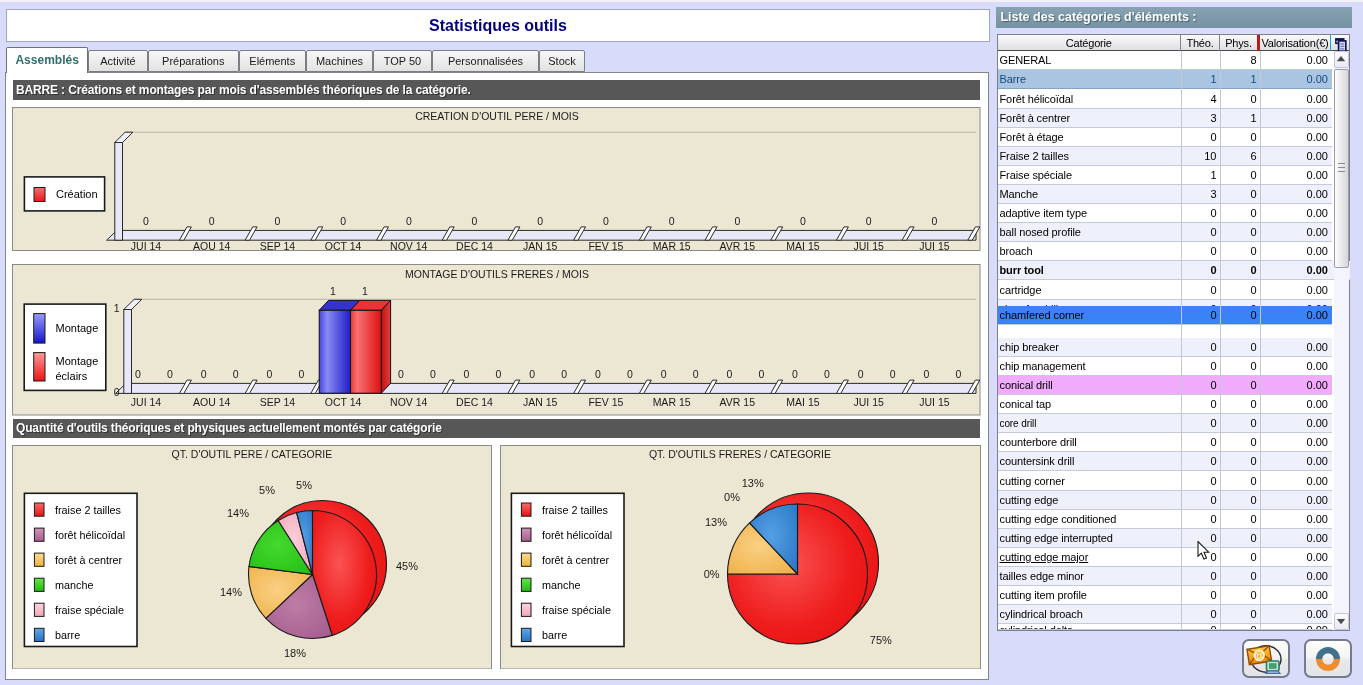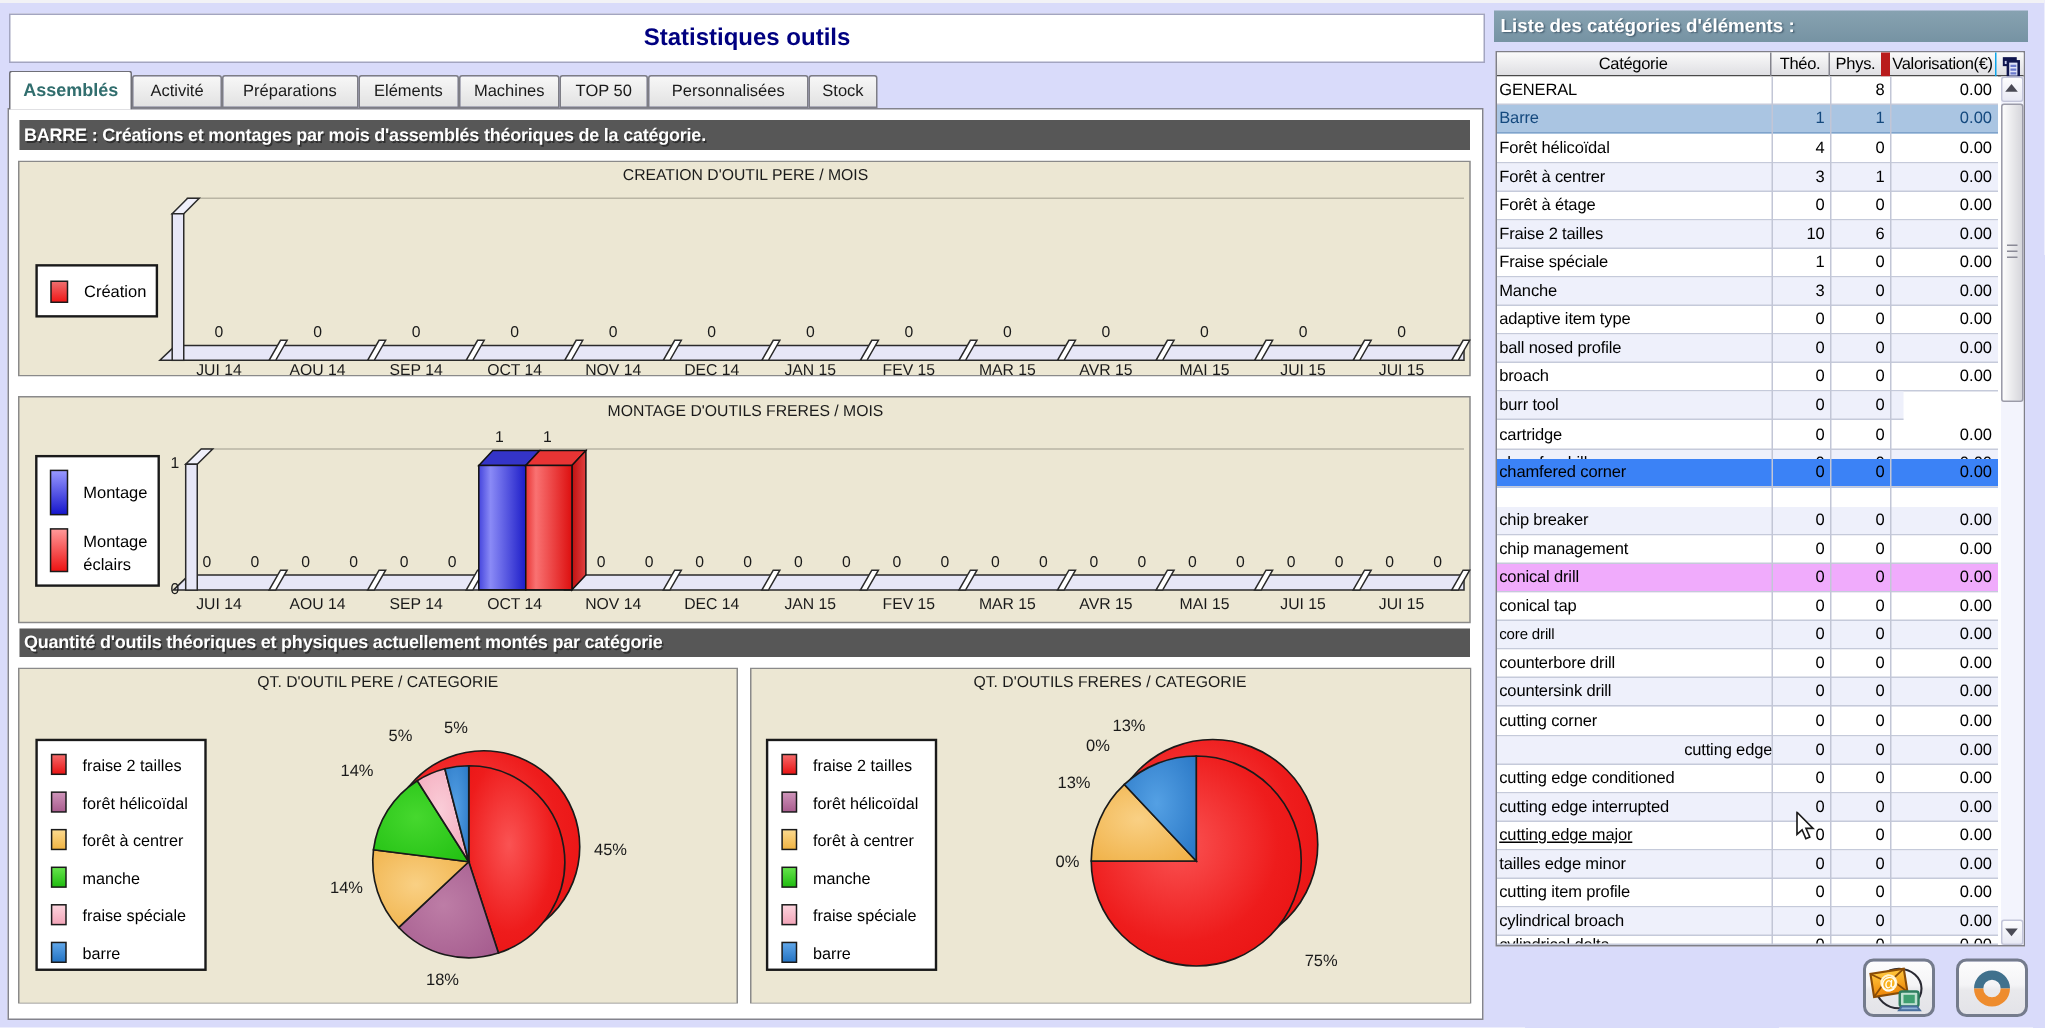--- a/index.html
+++ b/index.html
@@ -278,21 +278,21 @@
     <text x="232" y="55.7" text-anchor="middle" font-size="11" fill="#1a1a1a">0%</text>
     <text x="216" y="80.6" text-anchor="middle" font-size="11" fill="#1a1a1a">13%</text>
     <text x="211.70000000000005" y="132.9" text-anchor="middle" font-size="11" fill="#1a1a1a">0%</text>
     <text x="380.79999999999995" y="198.8" text-anchor="middle" font-size="11" fill="#1a1a1a">75%</text>
   </svg>
 <div class="abs" style="left:996.4px;top:7.4px;width:355.3px;height:20.2px;background:linear-gradient(#87a2b1,#7693a3);line-height:20px;font-size:12.5px;font-weight:bold;color:#ffffff;padding-left:4px;text-shadow:1px 1px 1px rgba(20,40,60,0.5);">Liste des catégories d'éléments&nbsp;:</div>
 <div class="abs" style="left:997px;top:34px;width:352.5px;height:597px;background:#ffffff;border:1px solid #7f7f88;"></div>
 <div class="abs" style="left:997.5px;top:34.5px;width:351.5px;height:16.7px;background:linear-gradient(#fafafa,#dfdfe3);border-bottom:1.6px solid #4a4a4a;"></div>
 <div class="abs" style="left:997.5px;top:34.5px;width:183.5px;height:16.7px;line-height:16.7px;text-align:center;font-size:11px;color:#000;border-right:1px solid #83838d;letter-spacing:-0.2px;">Catégorie</div>
 <div class="abs" style="left:1181px;top:34.5px;width:39px;height:16.7px;line-height:16.7px;text-align:center;font-size:11px;color:#000;border-right:1px solid #83838d;letter-spacing:-0.2px;">Théo.</div>
-<div class="abs" style="left:1220px;top:34.5px;width:40px;height:16.7px;line-height:16.7px;text-align:center;font-size:11px;color:#000;border-right:6px solid #b91c1c;letter-spacing:-0.2px;">Phys.</div>
+<div class="abs" style="left:1220px;top:34.5px;width:40px;height:16.7px;line-height:16.7px;text-align:center;font-size:11px;color:#000;border-right:3px solid #b91c1c;letter-spacing:-0.2px;">Phys.</div>
 <div class="abs" style="left:1260px;top:34.5px;width:71px;height:16.7px;line-height:16.7px;text-align:center;font-size:11px;color:#000;border-right:1px solid #0ea5e9;letter-spacing:-0.2px;">Valorisation(€)</div>
 <svg class="abs" style="left:1334.5px;top:37.5px;" width="12" height="14" viewBox="0 0 12 14">
     <rect x="0.8" y="0.8" width="8" height="4.6" fill="#c9cfee" stroke="#10164f" stroke-width="1.4"></rect>
     <rect x="0.8" y="0.8" width="8" height="1.8" fill="#10164f"></rect>
     <rect x="3.6" y="2.9" width="7.2" height="10.3" fill="#dfe3f8" stroke="#10164f" stroke-width="1.7"></rect>
     <line x1="5.3" y1="5.9" x2="9.2" y2="5.9" stroke="#6a79cc" stroke-width="1.4"></line>
     <line x1="5.3" y1="8.4" x2="9.2" y2="8.4" stroke="#6a79cc" stroke-width="1.4"></line>
     <line x1="5.3" y1="10.9" x2="9.2" y2="10.9" stroke="#6a79cc" stroke-width="1.4"></line>
   </svg>
 <div class="abs" style="left:997.5px;top:51.3px;width:334.5px;height:19.1px;background:#ffffff;border-bottom:1px solid #c5cada;overflow:hidden;">
@@ -354,21 +354,21 @@
     <div class="abs" style="left:100px;top:0;width:119px;height:19px;line-height:19.5px;font-size:11px;color:#000;text-align:right;">0</div>
     <div class="abs" style="left:160px;top:0;width:99px;height:19px;line-height:19.5px;font-size:11px;color:#000;text-align:right;">0</div>
     <div class="abs" style="left:220px;top:0;width:110.5px;height:19px;line-height:19.5px;font-size:11px;color:#000;text-align:right;">0.00</div>
   </div>
 <div class="abs" style="left:997.5px;top:242.3px;width:334.5px;height:19.1px;background:#ffffff;border-bottom:1px solid #c5cada;overflow:hidden;">
     <div class="abs" style="left:2px;top:0;width:182px;height:19px;line-height:19.5px;font-size:11px;color:#000;letter-spacing:-0.1px;">broach</div>
     <div class="abs" style="left:100px;top:0;width:119px;height:19px;line-height:19.5px;font-size:11px;color:#000;text-align:right;">0</div>
     <div class="abs" style="left:160px;top:0;width:99px;height:19px;line-height:19.5px;font-size:11px;color:#000;text-align:right;">0</div>
     <div class="abs" style="left:220px;top:0;width:110.5px;height:19px;line-height:19.5px;font-size:11px;color:#000;text-align:right;">0.00</div>
   </div>
-<div class="abs" style="left:997.5px;top:261.4px;width:271px;height:19.1px;background:#eef0fb;border-bottom:1px solid #c5cada;overflow:hidden;">
+<div class="abs" style="left:997.5px;top:261.4px;width:352px;height:19.1px;background:#eef0fb;border-bottom:1px solid #c5cada;overflow:hidden;font-weight:bold;">
     <div class="abs" style="left:2px;top:0;width:182px;height:19px;line-height:19.5px;font-size:11px;color:#000;letter-spacing:-0.1px;">burr tool</div>
     <div class="abs" style="left:100px;top:0;width:119px;height:19px;line-height:19.5px;font-size:11px;color:#000;text-align:right;">0</div>
     <div class="abs" style="left:160px;top:0;width:99px;height:19px;line-height:19.5px;font-size:11px;color:#000;text-align:right;">0</div>
     <div class="abs" style="left:220px;top:0;width:110.5px;height:19px;line-height:19.5px;font-size:11px;color:#000;text-align:right;">0.00</div>
   </div>
 <div class="abs" style="left:997.5px;top:280.5px;width:334.5px;height:19.1px;background:#ffffff;border-bottom:1px solid #c5cada;overflow:hidden;">
     <div class="abs" style="left:2px;top:0;width:182px;height:19px;line-height:19.5px;font-size:11px;color:#000;letter-spacing:-0.1px;">cartridge</div>
     <div class="abs" style="left:100px;top:0;width:119px;height:19px;line-height:19.5px;font-size:11px;color:#000;text-align:right;">0</div>
     <div class="abs" style="left:160px;top:0;width:99px;height:19px;line-height:19.5px;font-size:11px;color:#000;text-align:right;">0</div>
     <div class="abs" style="left:220px;top:0;width:110.5px;height:19px;line-height:19.5px;font-size:11px;color:#000;text-align:right;">0.00</div>
@@ -427,21 +427,21 @@
     <div class="abs" style="left:160px;top:0;width:99px;height:19px;line-height:19.5px;font-size:11px;color:#000;text-align:right;">0</div>
     <div class="abs" style="left:220px;top:0;width:110.5px;height:19px;line-height:19.5px;font-size:11px;color:#000;text-align:right;">0.00</div>
   </div>
 <div class="abs" style="left:997.5px;top:471.5px;width:334.5px;height:19.1px;background:#ffffff;border-bottom:1px solid #c5cada;overflow:hidden;text-decoration:underline;">
     <div class="abs" style="left:2px;top:0;width:182px;height:19px;line-height:19.5px;font-size:11px;color:#000;letter-spacing:-0.1px;">cutting corner</div>
     <div class="abs" style="left:100px;top:0;width:119px;height:19px;line-height:19.5px;font-size:11px;color:#000;text-align:right;">0</div>
     <div class="abs" style="left:160px;top:0;width:99px;height:19px;line-height:19.5px;font-size:11px;color:#000;text-align:right;">0</div>
     <div class="abs" style="left:220px;top:0;width:110.5px;height:19px;line-height:19.5px;font-size:11px;color:#000;text-align:right;">0.00</div>
   </div>
 <div class="abs" style="left:997.5px;top:490.6px;width:334.5px;height:19.1px;background:#eef0fb;border-bottom:1px solid #c5cada;overflow:hidden;">
-    <div class="abs" style="left:2px;top:0;width:182px;height:30px;line-height:19.5px;font-size:11px;color:#000;letter-spacing:-0.1px;text-align:right;">cutting edge</div>
+    <div class="abs" style="left:2px;top:0;width:182px;height:30px;line-height:19.5px;font-size:11px;color:#000;letter-spacing:-0.1px;">cutting edge</div>
     <div class="abs" style="left:100px;top:0;width:119px;height:19px;line-height:19.5px;font-size:11px;color:#000;text-align:right;">0</div>
     <div class="abs" style="left:160px;top:0;width:99px;height:19px;line-height:19.5px;font-size:11px;color:#000;text-align:right;">0</div>
     <div class="abs" style="left:220px;top:0;width:110.5px;height:19px;line-height:19.5px;font-size:11px;color:#000;text-align:right;">0.00</div>
   </div>
 <div class="abs" style="left:997.5px;top:509.7px;width:334.5px;height:19.1px;background:#ffffff;border-bottom:1px solid #c5cada;overflow:hidden;">
     <div class="abs" style="left:2px;top:0;width:182px;height:19px;line-height:19.5px;font-size:11px;color:#000;letter-spacing:-0.1px;">cutting edge conditioned</div>
     <div class="abs" style="left:100px;top:0;width:119px;height:19px;line-height:19.5px;font-size:11px;color:#000;text-align:right;">0</div>
     <div class="abs" style="left:160px;top:0;width:99px;height:19px;line-height:19.5px;font-size:11px;color:#000;text-align:right;">0</div>
     <div class="abs" style="left:220px;top:0;width:110.5px;height:19px;line-height:19.5px;font-size:11px;color:#000;text-align:right;">0.00</div>
   </div>

